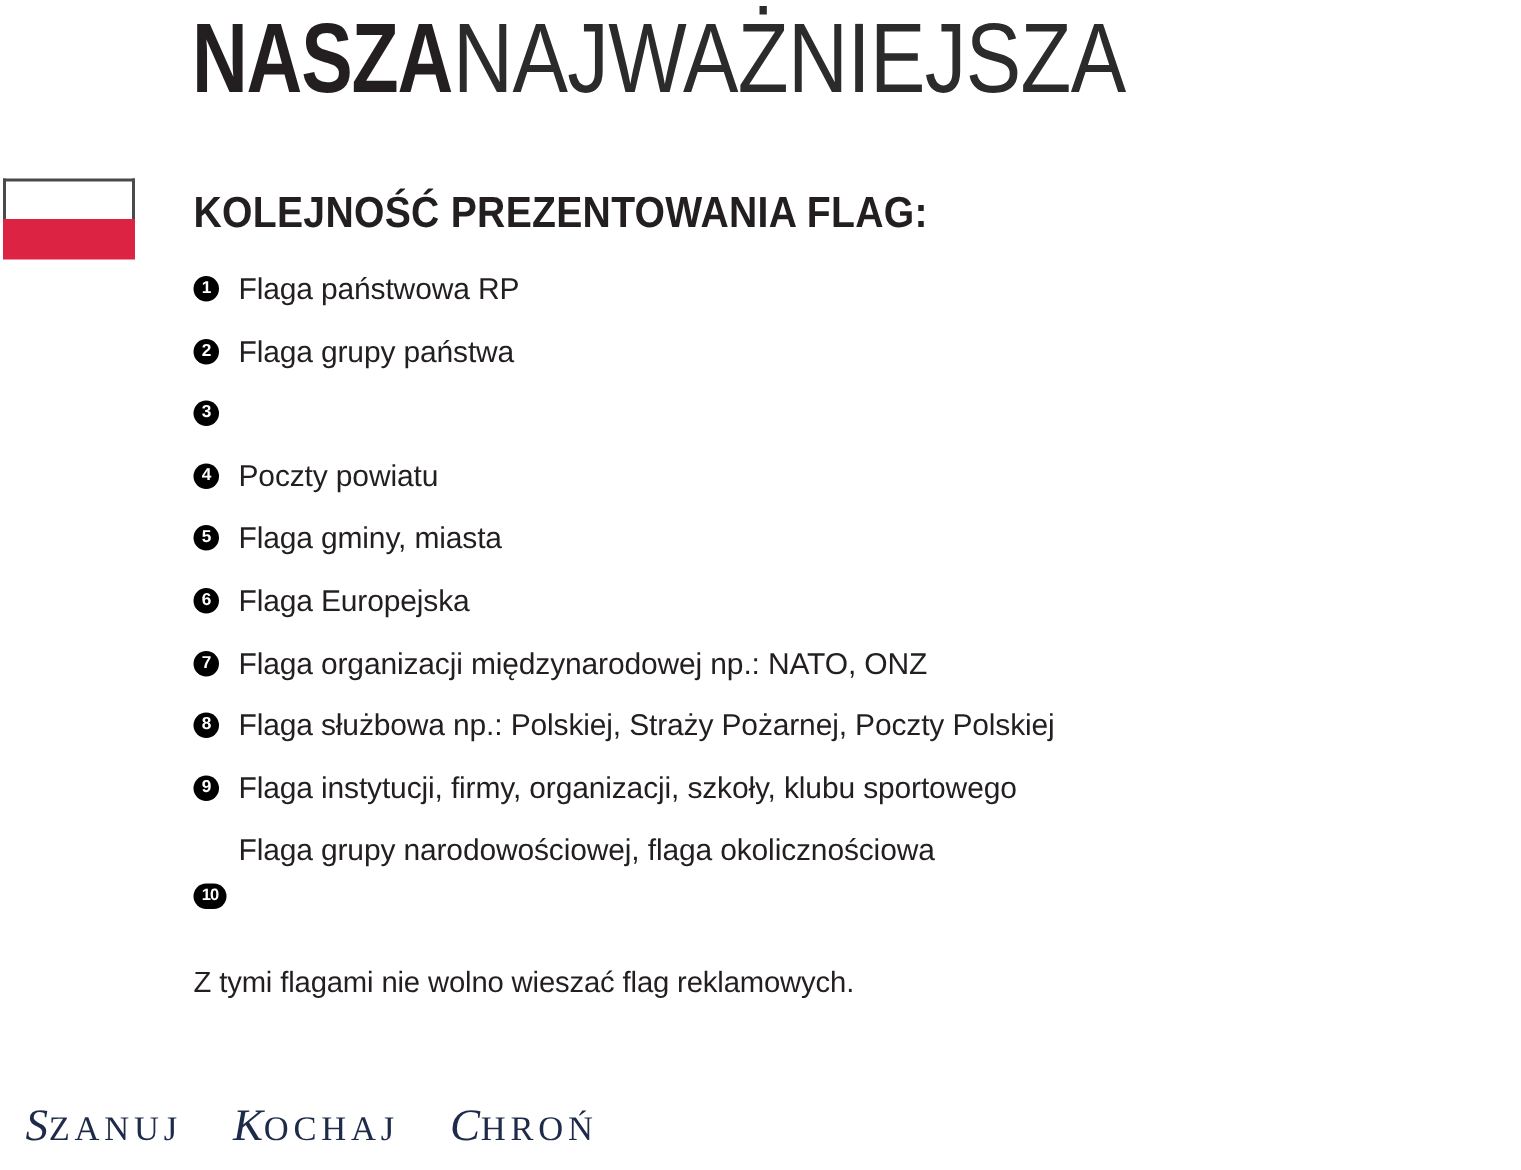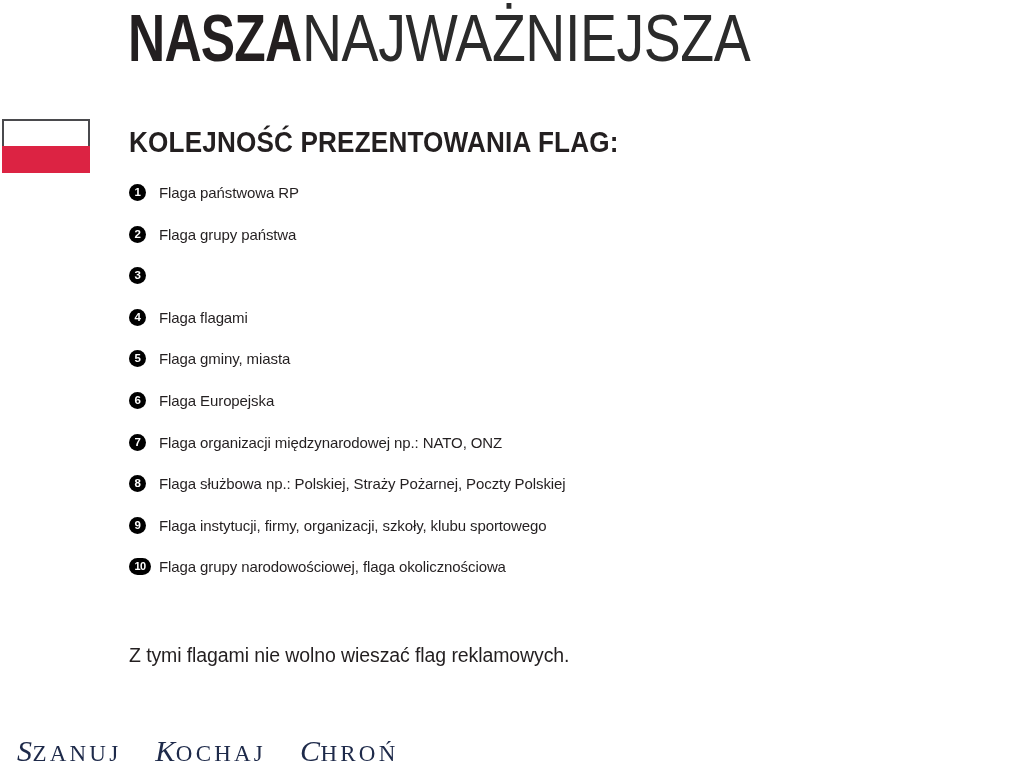--- a/index.html
+++ b/index.html
@@ -130,24 +130,25 @@
     font-weight: 700;
     line-height: 17px;
     text-align: center;
     letter-spacing: -0.3px;
   }
   .badge.wide {
     width: 22px;
     border-radius: 9px;
     font-size: 11px;
     letter-spacing: -0.6px;
+    margin-top: 31px;
   }
   .item-text {
     display: inline-block;
-    font-size: 15px;
+    font-size: 20px;
     line-height: 22px;
     color: #231f20;
     letter-spacing: -0.1px;
   }
 
   
   .note {
     position: absolute;
     left: 129px;
     top: 643px;
@@ -197,21 +198,21 @@
     <div class="flag-white"></div>
     <div class="flag-red"></div>
   </div>
 
   <div class="section-heading">KOLEJNOŚĆ PREZENTOWANIA FLAG:</div>
 
   <ul class="flag-list" id="flag-list">
       <li class="flag-item"><span class="badge">1</span><span class="item-text">Flaga państwowa RP</span></li>
       <li class="flag-item"><span class="badge">2</span><span class="item-text">Flaga grupy państwa</span></li>
       <li class="flag-item"><span class="badge">3</span></li>
-      <li class="flag-item"><span class="badge">4</span><span class="item-text">Flaga flagami</span></li>
+      <li class="flag-item"><span class="badge">4</span><span class="item-text">Poczty powiatu</span></li>
       <li class="flag-item"><span class="badge">5</span><span class="item-text">Flaga gminy, miasta</span></li>
       <li class="flag-item"><span class="badge">6</span><span class="item-text">Flaga Europejska</span></li>
       <li class="flag-item"><span class="badge">7</span><span class="item-text">Flaga organizacji międzynarodowej np.: NATO, ONZ</span></li>
       <li class="flag-item"><span class="badge">8</span><span class="item-text">Flaga służbowa np.: Polskiej, Straży Pożarnej, Poczty Polskiej</span></li>
       <li class="flag-item"><span class="badge">9</span><span class="item-text">Flaga instytucji, firmy, organizacji, szkoły, klubu sportowego</span></li>
       <li class="flag-item"><span class="badge wide">10</span><span class="item-text">Flaga grupy narodowościowej, flaga okolicznościowa</span></li>
     </ul>
 
   <div class="note">Z tymi flagami nie wolno wieszać flag reklamowych.</div>
 

